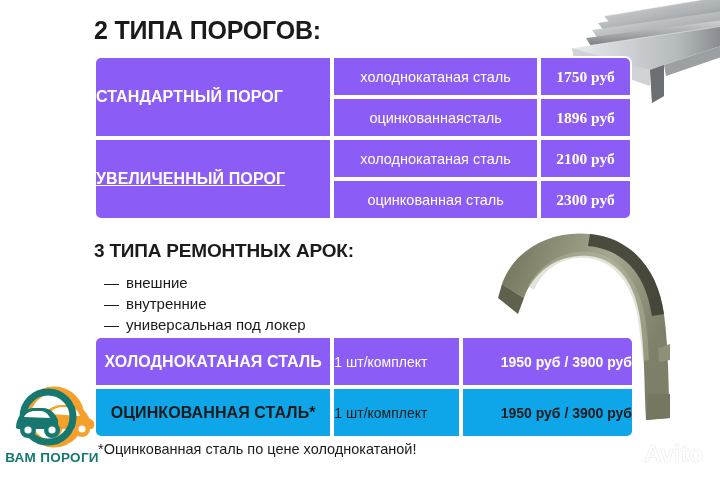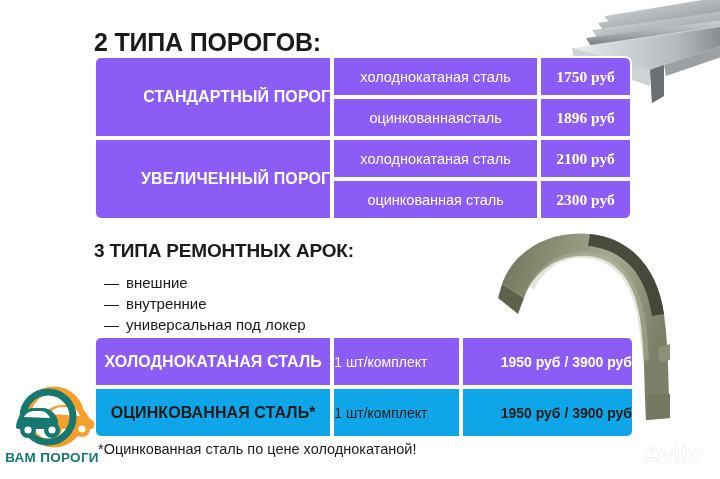--- a/index.html
+++ b/index.html
@@ -13,21 +13,21 @@
   #stage{position:relative;width:720px;height:479px;overflow:hidden;background:#fff;}
 
   
   .heading{
     position:absolute;
     font-weight:bold;
     color:#1b1b1b;
     letter-spacing:-0.2px;
     white-space:nowrap;
   }
-  #h-sills{left:94px;top:16px;font-size:25px;margin-top:12px;}
+  #h-sills{left:94px;top:16px;font-size:25px;}
   #h-arches{left:94px;top:240px;font-size:19px;}
 
   
   #arch-list{
     position:absolute;left:104px;top:272px;
     list-style:none;margin:0;padding:0;
   }
   #arch-list li{
     font-size:15px;color:#1b1b1b;line-height:21px;
     white-space:nowrap;display:flex;align-items:baseline;gap:7px;
@@ -37,34 +37,34 @@
   
   .tbl{position:absolute;border-collapse:separate;border-spacing:0;}
   .tbl td{
     padding:0;vertical-align:middle;
     color:#ffffff;
     background:#8b5cf6;
     border:2px solid #ffffff;
   }
   #tbl-sills{left:94px;top:56px;width:538px;}
   #tbl-sills td.name{
-    font-size:16px;font-weight:bold;text-align:right;width:236px;height:74px;
+    font-size:16px;font-weight:bold;text-align:left;width:236px;height:74px;
     letter-spacing:0.1px;
   }
   #tbl-sills td.mat{
     font-size:14.5px;text-align:center;width:204px;height:37px;
   }
   #tbl-sills td.price{
     font-size:15.5px;font-weight:bold;text-align:center;width:90px;height:37px;font-family:Liberation Serif, serif;
   }
   
   #tbl-sills tr:first-child td:first-child{border-top-left-radius:7px;}
   #tbl-sills tr:first-child td:last-child{border-top-right-radius:7px;}
   #tbl-sills tr:last-child td:last-child{border-bottom-right-radius:7px;}
-  #tbl-sills tr:nth-child(3) td:first-child{border-bottom-left-radius:7px;}
+  #tbl-sills tr:nth-child(3) td:first-child{border-bottom-left-radius:7px;text-decoration:underline;}
 
   #tbl-arches{left:94px;top:336px;width:540px;}
   #tbl-arches td{height:47px;}
   #tbl-arches td.name{
     font-size:16px;font-weight:bold;text-align:center;width:236px;letter-spacing:0.1px;
   }
   #tbl-arches td.qty{font-size:14px;width:126px;}
   #tbl-arches td.price{font-size:14px;font-weight:bold;text-align:right;width:172px;}
   #tbl-arches tr.alt td{background:#0ea5e9;color:#1b1b1b;}
   #tbl-arches tr:first-child td:first-child{border-top-left-radius:7px;}

